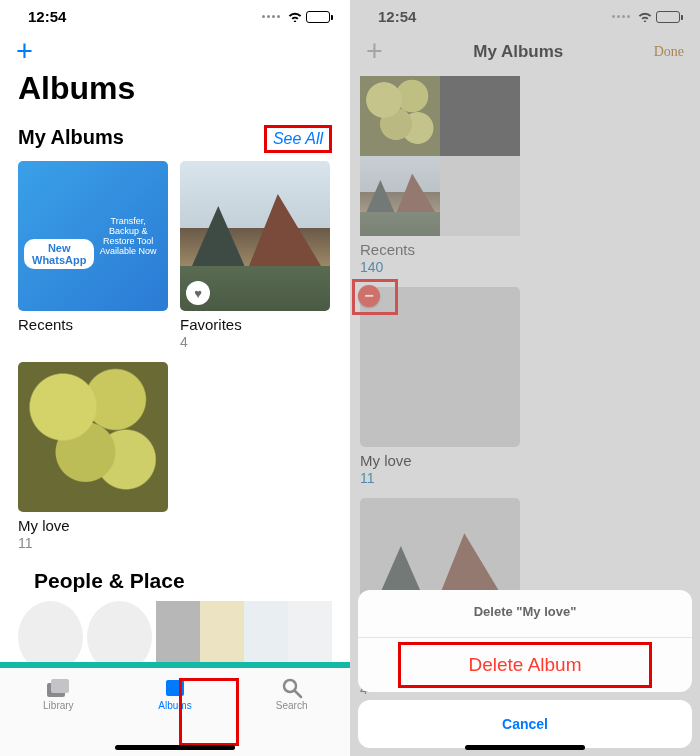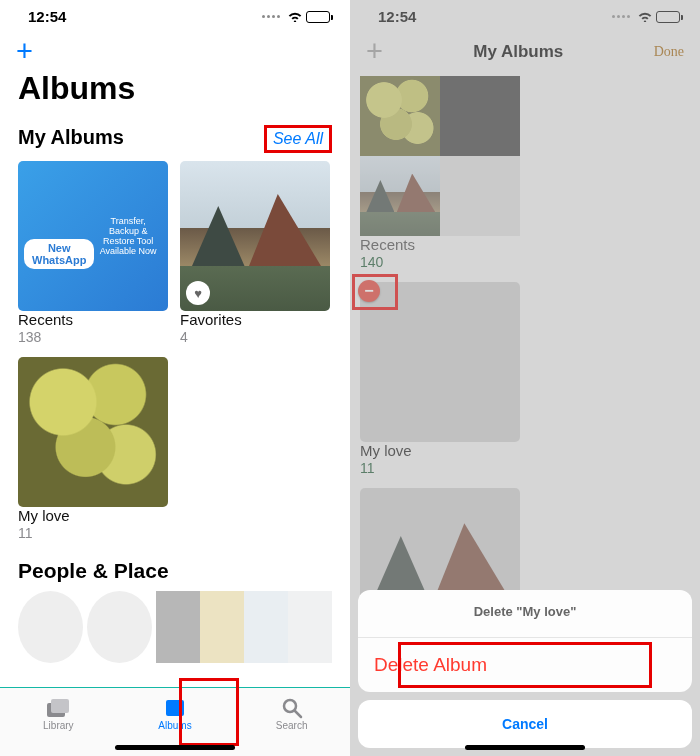--- a/index.html
+++ b/index.html
@@ -56,36 +56,36 @@
     border:3px solid #e60000; padding:2px 6px;
   }
   .albums-grid {
     display:flex; flex-wrap:wrap; gap:12px; padding:0 18px;
   }
   .album { width:150px; }
   .thumb {
     width:150px; height:150px; border-radius:5px; background:#ccc;
     position:relative; overflow:hidden;
   }
-  .album-name { font-size:15px; color:#111;}
+  .album-name { font-size:15px; margin-top:5px; color:#111;}
   .album-count { font-size:14px; color:#8a8a8e; margin-top:1px;}
   .fav-badge {
     position:absolute; bottom:6px; left:6px; width:24px; height:24px;
     background:#fff; border-radius:50%; display:flex; align-items:center;
     justify-content:center; font-size:13px; color:#666;
   }
-  .section-title.large2 { font-size:21px; font-weight:700; padding:18px 18px 8px 18px;}
+  .section-title.large2 { font-size:21px; font-weight:700; padding:18px 18px 8px 34px;}
   .people-row { display:flex; gap:4px; padding:0 18px; }
   .circle { width:72px; height:72px; border-radius:50%; background:#eee;}
   .squares { display:flex; }
   .sq { width:44px; height:72px; }
 
   .tabbar {
-    position:absolute; bottom:0; left:0; right:0; height:69px;
-    border-top:1px solid #14b8a6; background:#fafafa;
+    position:absolute; bottom:0; left:0; right:0; height:94px;
+    border-top:6px solid #14b8a6; background:#fafafa;
     display:flex;
   }
   .tab { flex:1; display:flex; flex-direction:column; align-items:center;
          justify-content:flex-start; padding-top:8px; font-size:10px; color:#8a8a8e; }
   .tab.active { color:#007aff;}
   .tab .ic { width:28px; height:24px; display:flex; align-items:center; justify-content:center; font-size:20px;}
   .home-ind { position:absolute; bottom:6px; left:50%; transform:translateX(-50%);
               width:120px; height:5px; background:#000; border-radius:3px;}
   .red-box-tab {
     position:absolute; bottom:10px; border:3px solid #e60000;
@@ -95,41 +95,41 @@
   
   .right .nav-row { padding: 10px 16px; }
   .nav-title { font-size:17px; font-weight:600; flex:1; text-align:center;}
   .done { color:#a16207; font-size:14px;font-family:Liberation Serif, serif;}
   .dim-overlay { position:absolute; top:0; left:0; right:0; bottom:0;
                   background:rgba(180,180,180,0.45); pointer-events:none;}
   .right-grid { display:flex; flex-wrap:wrap; gap:12px; padding: 0 10px; }
   .ralbum { width:160px; }
   .ralbum .big-thumb { width:160px; height:160px; border-radius:5px; background:#ccc; position:relative;}
   .ralbum .album-name { color:#444;}
-  .ralbum .album-count { color:#14532d;}
+  .ralbum .album-count { color:#0369a1;}
   .minus-badge {
     position:absolute; top:-2px; left:-2px; width:22px; height:22px;
     background:#e43b30; border-radius:50%; color:#fff; font-size:16px;
     display:flex; align-items:center; justify-content:center; font-weight:700;
     box-shadow: 0 1px 2px rgba(0,0,0,0.3);
   }
   .sheet {
     position:absolute; left:8px; right:8px; bottom:8px;
     display:flex; flex-direction:column; gap:8px;
   }
   .sheet-card {
     background:#fdfdfd; border-radius:12px; overflow:hidden;
   }
   .sheet-header {
     padding:14px 18px; text-align:center; border-bottom:1px solid #e5e5e5;
   }
   .sheet-title { font-size:13px; color:#666; font-weight:600; margin-bottom:4px;}
   .sheet-msg { font-size:12px; color:#888; line-height:1.4;}
   .sheet-action {
-    padding:16px; text-align:left; color:#ff3b30; font-size:19px;
+    padding:16px; text-align:center; color:#ff3b30; font-size:19px;
   }
   .sheet-cancel {
     background:#fff; border-radius:12px; padding:16px; text-align:center;
     color:#007aff; font-size:14px; font-weight:600;
   }
   
   .landscape {
     background: linear-gradient(to bottom, #d9e4ec 0%, #c3d0d8 45%, #6b5a48 45%, #9b8866 70%, #5a6b52 70%, #4a5a44 100%);
     position:relative;
   }
@@ -193,21 +193,20 @@
     </span>
   </div>
 
   <div class="albums-grid">
     <div class="album">
       <div class="thumb promo">
         <span class="pill">New WhatsApp</span>
         <span>Transfer, Backup &amp; Restore Tool Available Now</span>
       </div>
       <div class="album-name">Recents</div>
-      <div class="album-count">138</div>
     </div>
     <div class="album">
       <div class="thumb landscape">
         <span class="fav-badge">♥</span>
       </div>
       <div class="album-name">Favorites</div>
       <div class="album-count">4</div>
     </div>
     <div class="album">
       <div class="thumb leaves"></div>

